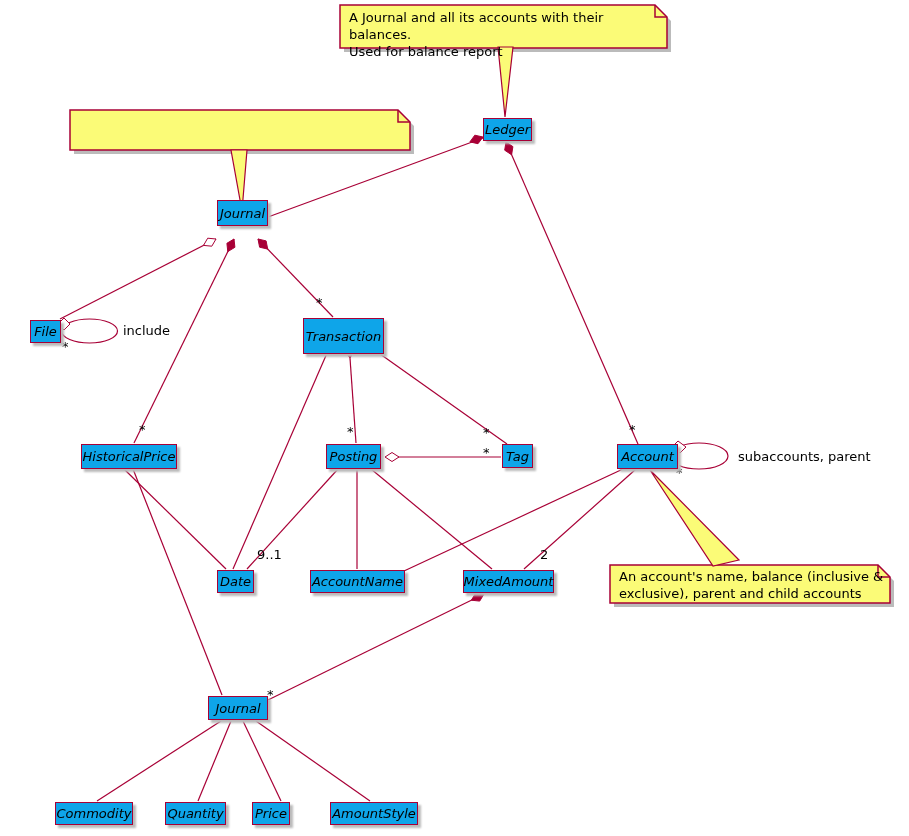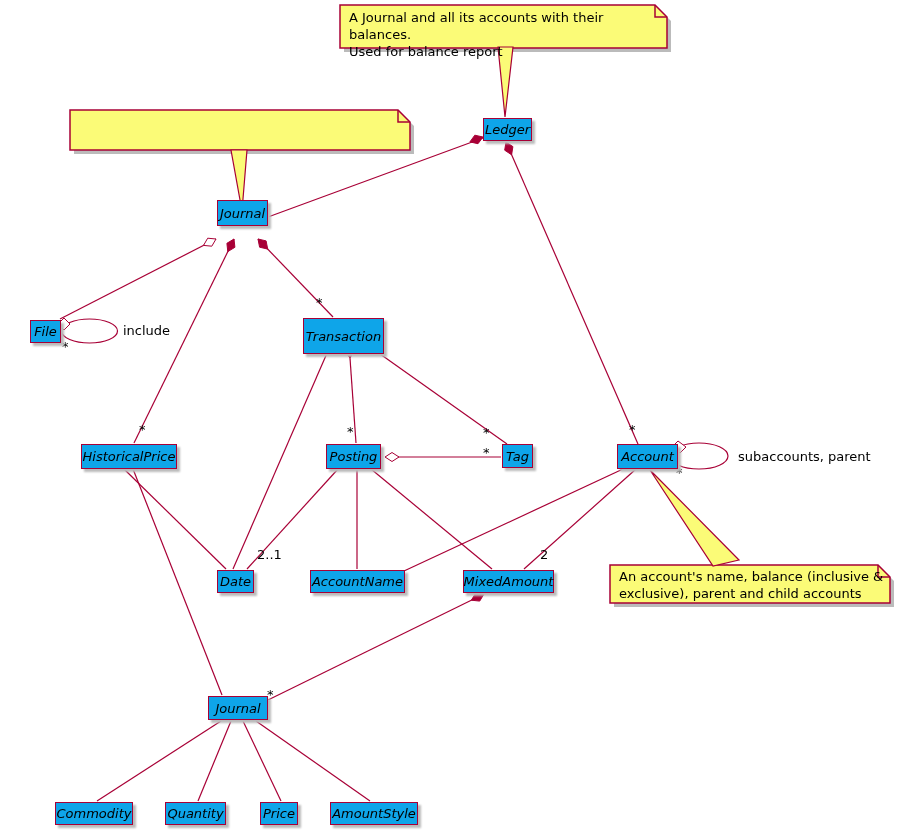--- a/index.html
+++ b/index.html
@@ -151,34 +151,34 @@
     </div>
   <div class="cls" style="left:208px;top:696px;width:60px;height:24px">
     <span>Journal</span>
     </div>
   <div class="cls" style="left:55px;top:802px;width:78px;height:23px">
     <span>Commodity</span>
     </div>
   <div class="cls" style="left:165px;top:802px;width:61px;height:23px">
     <span>Quantity</span>
     </div>
-  <div class="cls" style="left:260px;top:802px;width:38px;height:23px">
+  <div class="cls" style="left:252px;top:802px;width:38px;height:23px">
     <span>Price</span>
     </div>
   <div class="cls" style="left:330px;top:802px;width:88px;height:23px">
     <span>AmountStyle</span>
     </div>
 
   <span class="edge-label" style="left:123px;top:324px">include</span>
   <span class="edge-label" style="left:738px;top:450px">subaccounts, parent</span>
   <span class="edge-label" style="left:62px;top:340px">*</span>
   <span class="edge-label" style="left:139px;top:423px">*</span>
   <span class="edge-label" style="left:316px;top:296px">*</span>
   <span class="edge-label" style="left:347px;top:425px">*</span>
   <span class="edge-label" style="left:483px;top:426px">*</span>
   <span class="edge-label" style="left:483px;top:446px">*</span>
-  <span class="edge-label" style="left:257px;top:548px">2..1</span>
+  <span class="edge-label" style="left:257px;top:548px">9..1</span>
   <span class="edge-label" style="left:629px;top:423px">*</span>
   <span class="edge-label" style="left:676px;top:466px">*</span>
   <span class="edge-label" style="left:540px;top:548px">2</span>
   <span class="edge-label" style="left:267px;top:688px">*</span>
 
 </div>
 
 </body></html>

